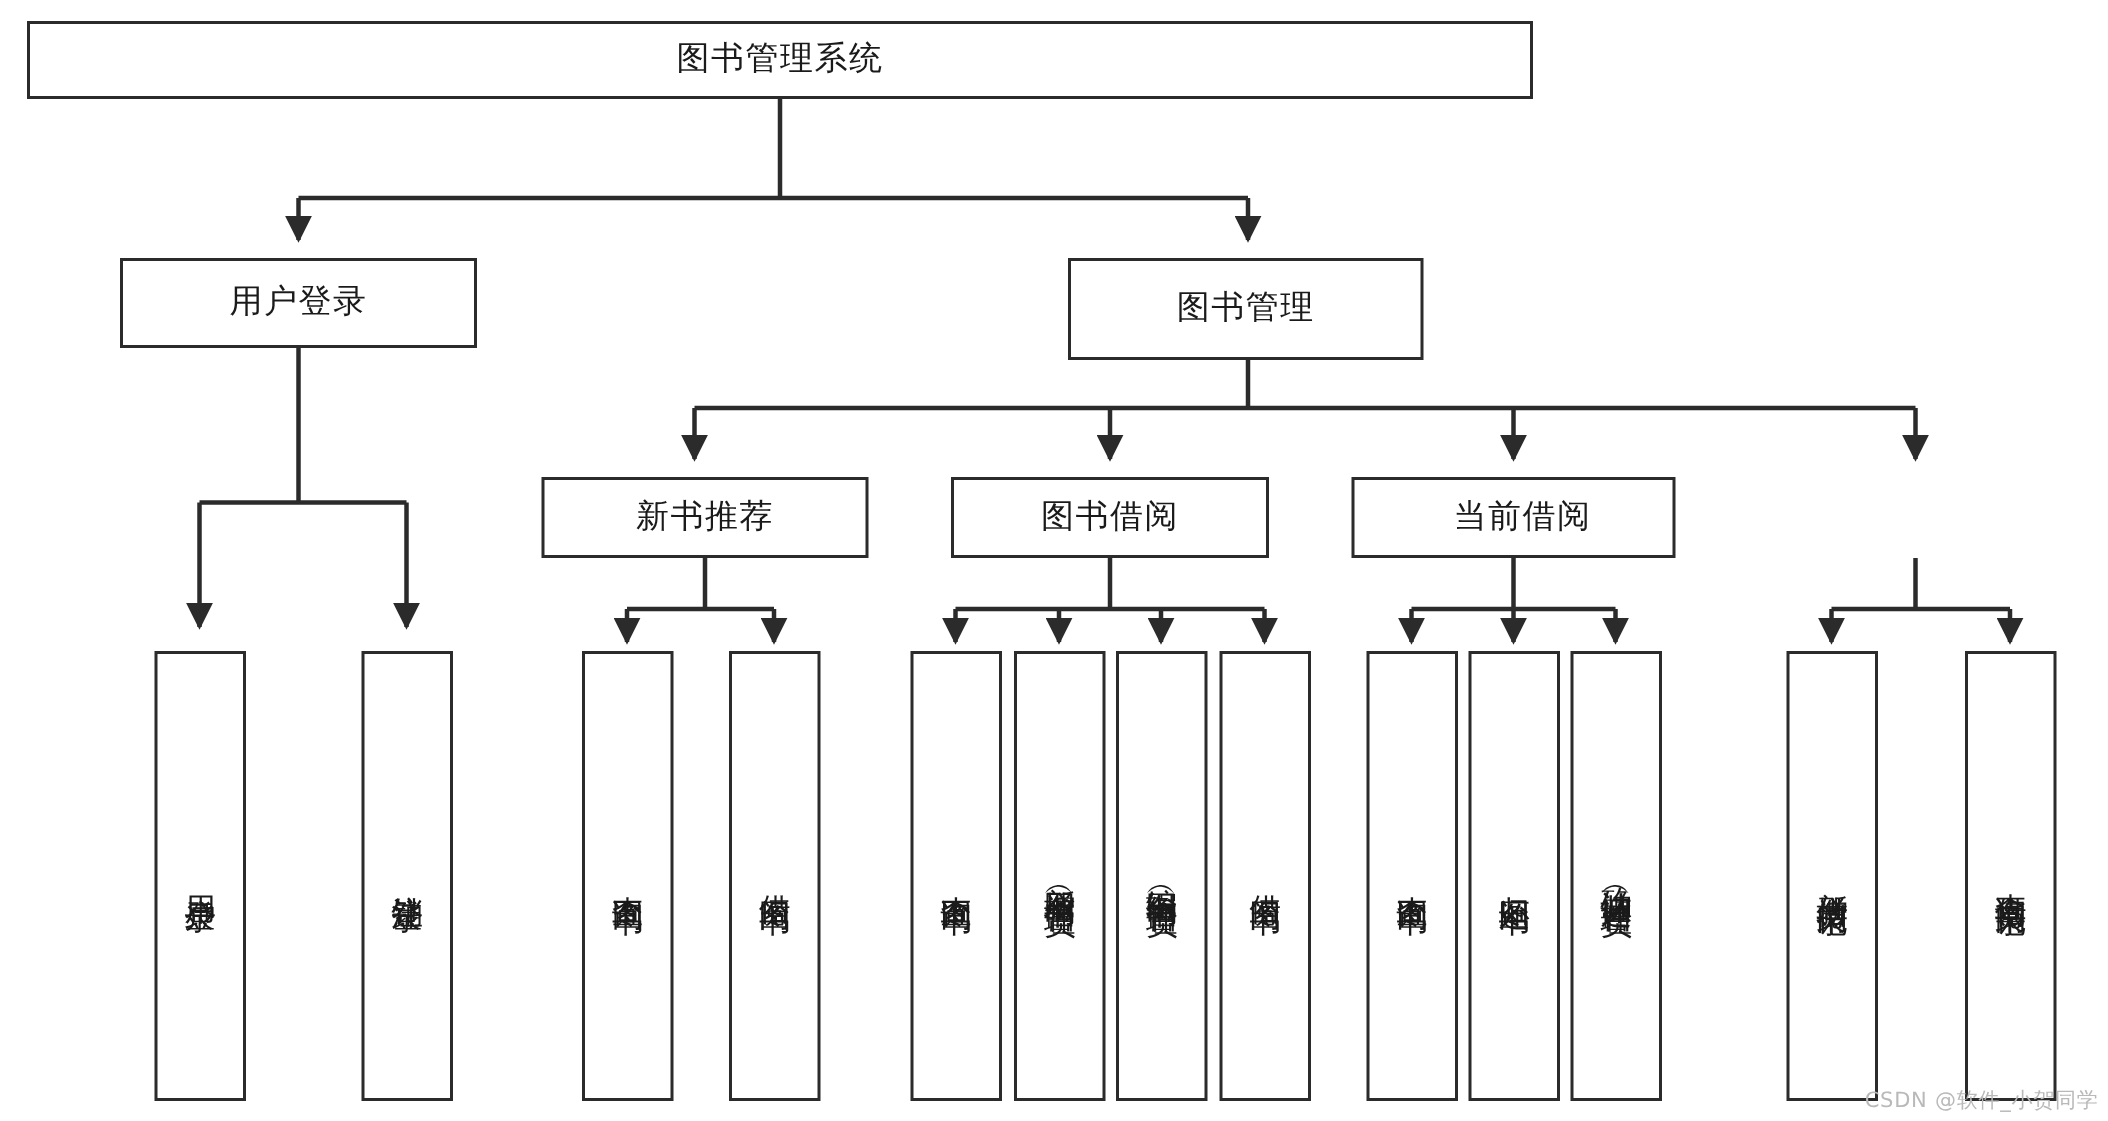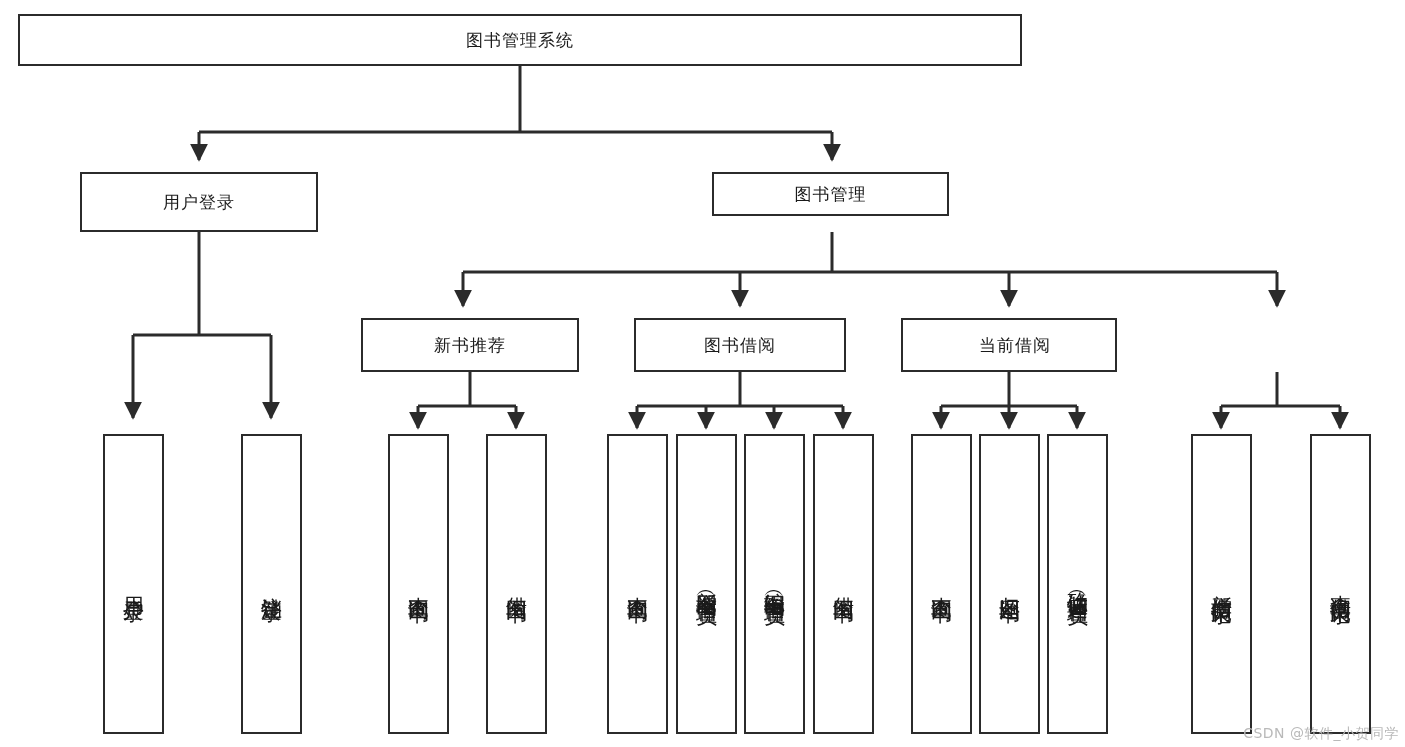--- a/index.html
+++ b/index.html
@@ -28,21 +28,21 @@
     position: absolute;
     box-sizing: border-box;
     border: 2px solid #2b2b2b;
     background: #ffffff;
     display: flex;
     align-items: center;
     justify-content: center;
     color: #1a1a1a;
   }
   .node-box.horizontal .node-label {
-    font-size: 17px;
+    font-size: 22px;
     line-height: 1.1;
     letter-spacing: 1px;
     white-space: nowrap;
   }
   .node-box.vertical {
     align-items: center;
     justify-content: center;
   }
   .node-box.vertical .node-label {
     writing-mode: vertical-rl;
@@ -118,21 +118,21 @@
     </g>
   </svg>
 
   <div class="node-box horizontal" style="left:18px; top:14px; width:1004px; height:52px;">
     <span class="node-label">图书管理系统</span>
   </div>
 
   <div class="node-box horizontal" style="left:80px; top:172px; width:238px; height:60px;">
     <span class="node-label">用户登录</span>
   </div>
-  <div class="node-box horizontal" style="left:712px; top:172px; width:237px; height:44px;">
+  <div class="node-box horizontal" style="left:712px; top:172px; width:237px; height:68px;">
     <span class="node-label">图书管理</span>
   </div>
 
   <div class="node-box horizontal" style="left:361px; top:318px; width:218px; height:54px;">
     <span class="node-label">新书推荐</span>
   </div>
   <div class="node-box horizontal" style="left:634px; top:318px; width:212px; height:54px;">
     <span class="node-label">图书借阅</span>
   </div>
   <div class="node-box horizontal" style="left:901px; top:318px; width:216px; height:54px;padding-left:12px;">

